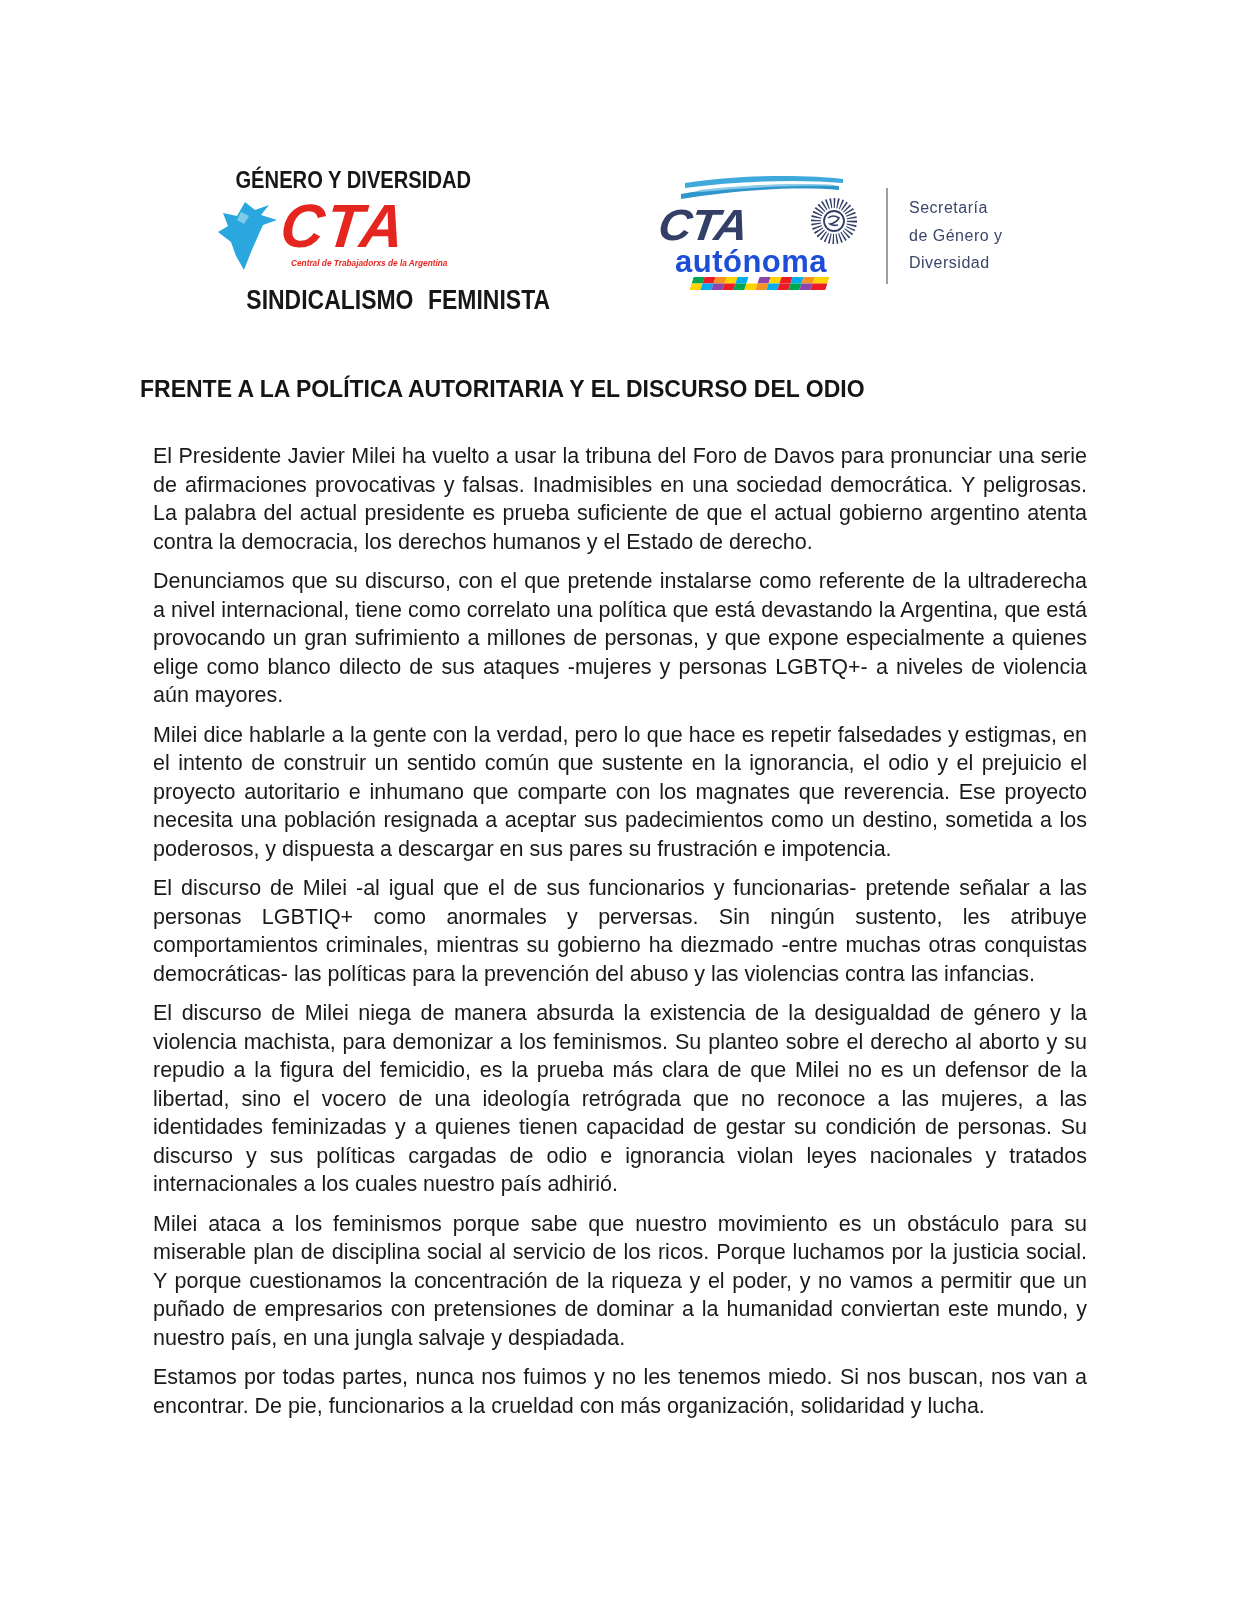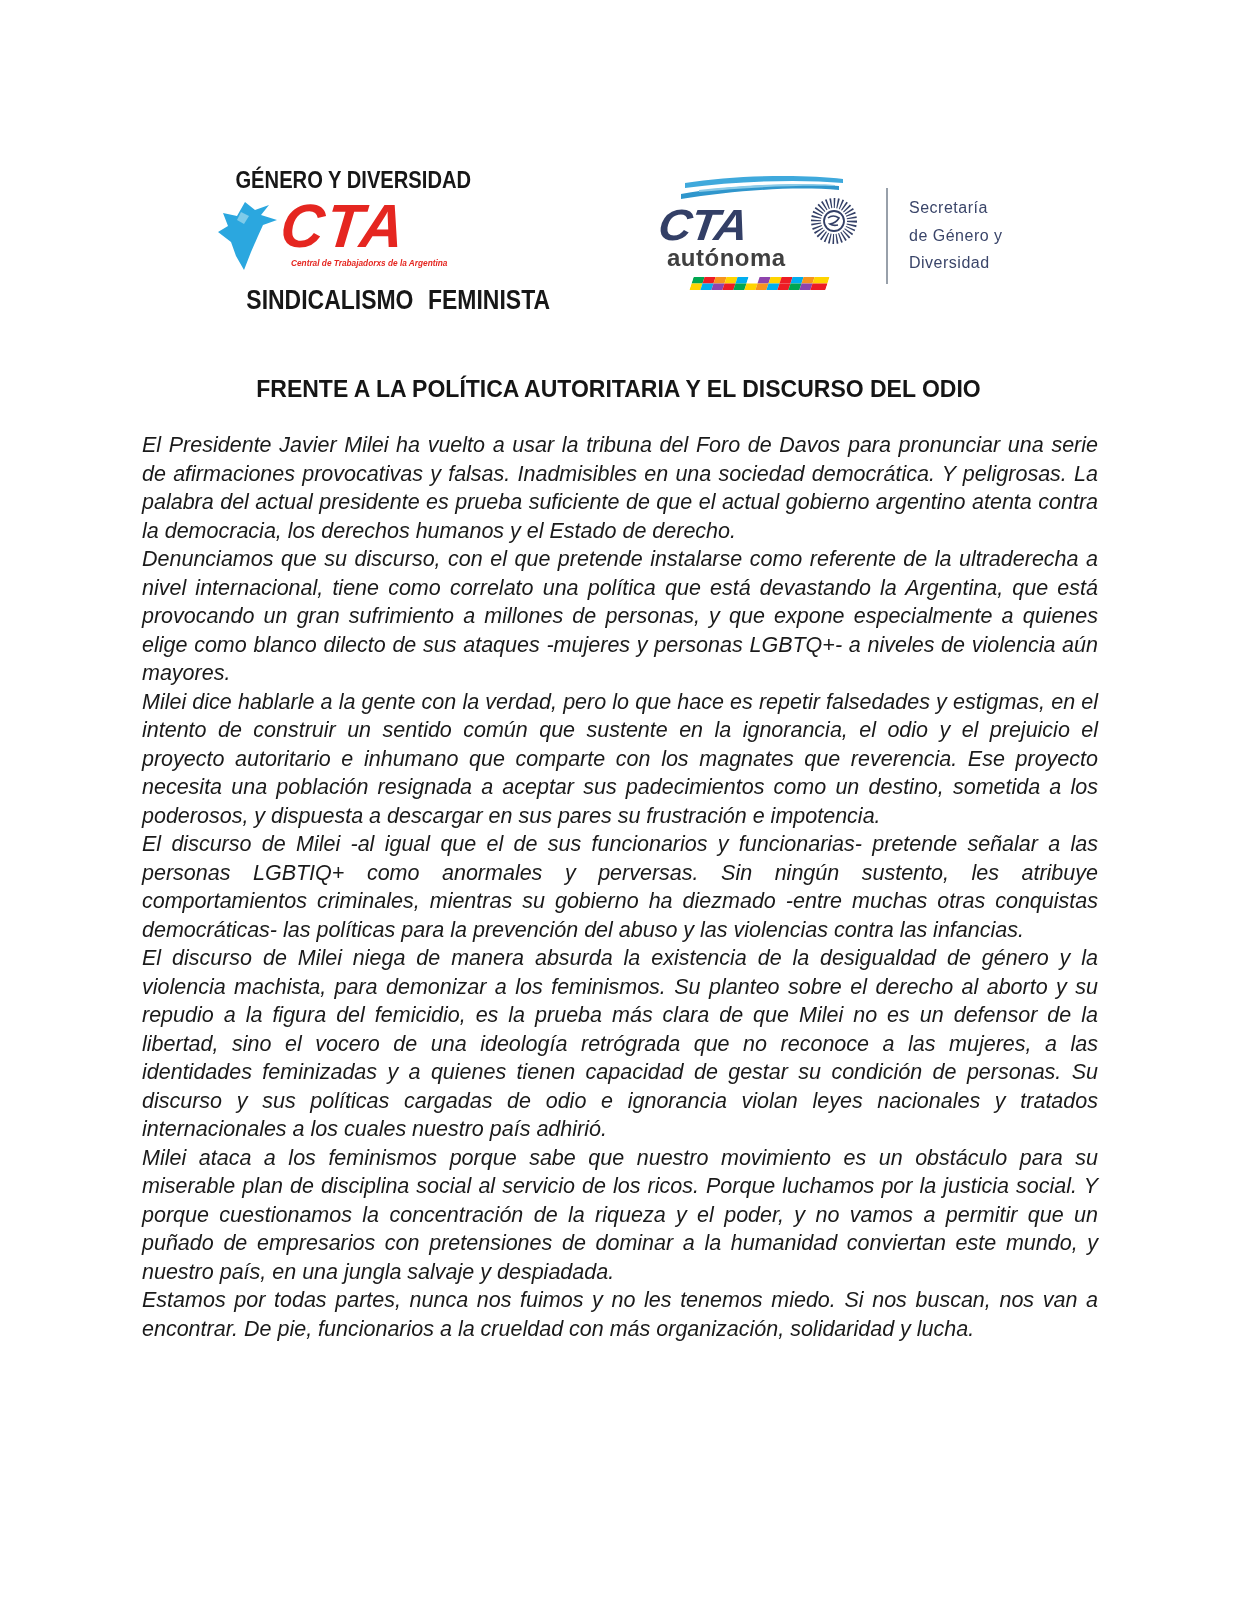--- a/index.html
+++ b/index.html
@@ -86,24 +86,24 @@
     font-style: italic;
     color: #333f66;
     letter-spacing: -1px;
     transform: skewX(-8deg) scaleY(0.95);
     transform-origin: left center;
     white-space: nowrap;
   }
   .sun-icon { position: absolute; left: 152px; top: 22px; }
   .autonoma-word {
     position: absolute;
-    left: 12px; top: 72px;
-    font-size: 24px;
-    font-weight: bold;
-    color: #404040;
+    left: 20px; top: 72px;
+    font-size: 31px;
+    font-weight: bold;
+    color: #1d4ed8;
     letter-spacing: 0.5px;
     white-space: nowrap;
   }
   .wiphala-icon { position: absolute; left: 36px; top: 104px; transform: skewX(-18deg); }
   .logo-divider {
     position: absolute;
     left: 231px; top: 16px;
     width: 2px; height: 96px;
     background: #98a0aa;
   }
@@ -116,36 +116,36 @@
     color: #3a4569;
     letter-spacing: 0.5px;
     white-space: nowrap;
   }
 
   
   .doc-title {
     position: absolute;
     left: 140px; top: 376px;
     width: 957px;
-    text-align: center;
+    text-align: left;
     font-size: 23px;
     font-weight: bold;
     color: #151515;
     white-space: nowrap;
   }
   .doc-body {
     position: absolute;
     left: 142px; top: 431px;
     width: 956px;
     font-size: 21.5px;
     line-height: 28.5px;
     color: #1a1a1a;
     text-align: justify;
   }
-  .doc-body p { margin: 0; padding: 0; font-style: italic; }
+  .doc-body p { margin: 11px; padding: 0; }
 </style>
 </head>
 <body>
 
 <div class="page">
 
   <div class="logo-left">
     <span class="top-line">GÉNERO Y DIVERSIDAD</span>
     <div class="emblem">
       <span class="map-icon">

